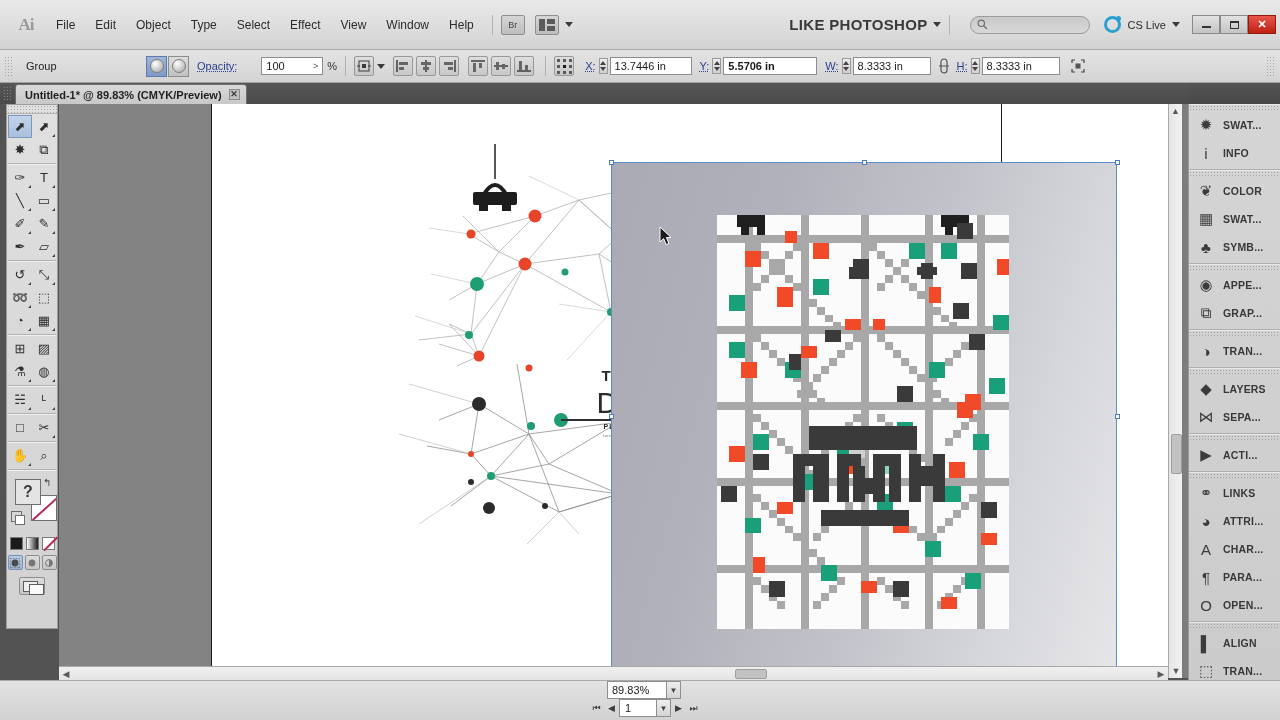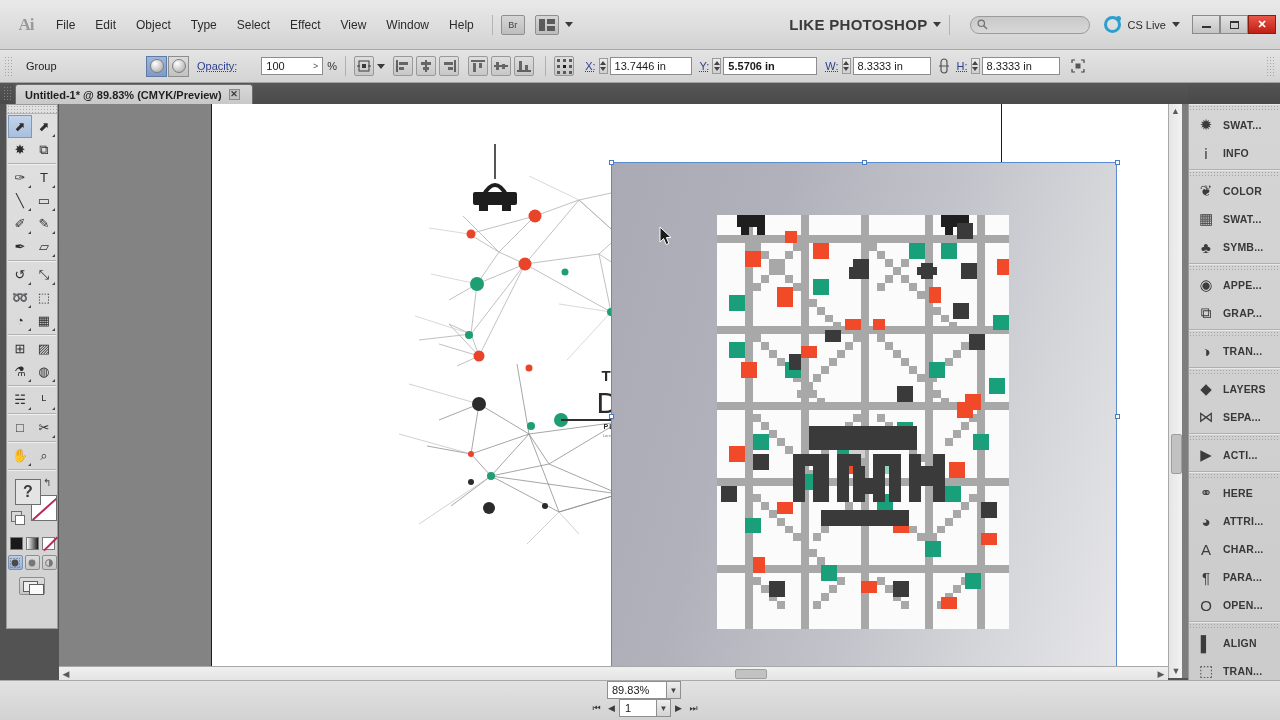--- a/index.html
+++ b/index.html
@@ -124,21 +124,21 @@
     background: linear-gradient(#565656,#4a4a4a);
     display:flex; align-items:flex-end;
   }
   .tab-grip { width:8px;height:16px;margin-left:3px;margin-bottom:2px;
     background-image: radial-gradient(circle,#808080 1px, transparent 1px);
     background-size:3px 3px;}
   .doc-tab {
     height:20px; background:linear-gradient(#d9d9d9,#c8c8c8);
     border:1px solid #6e6e6e; border-bottom:none;
     border-radius:3px 3px 0 0; margin-left:4px;
-    display:flex;align-items:center;padding:0 12px 0 9px;
+    display:flex;align-items:center;padding:0 6px 0 9px;
     font-size:11px; font-weight:bold; color:#1f1f1f;
   }
   .tab-close {
     width:11px;height:11px;margin-left:7px;
     border:1px solid #8a8a8a; background:#c2c2c2;
     display:flex;align-items:center;justify-content:center;
     font-size:9px;color:#3a3a3a; line-height:1;
   }
 
   
@@ -1080,21 +1080,21 @@
         <div class="dock-grp-head"></div>
         <div class="dock-item">
           <div class="dock-ico" style="font-size: 15px;">▶</div>
           <div class="dock-lbl">ACTI...</div>
         </div>
       </div>
       <div class="dock-grp">
         <div class="dock-grp-head"></div>
         <div class="dock-item">
           <div class="dock-ico" style="font-size: 15px;">⚭</div>
-          <div class="dock-lbl">HERE</div>
+          <div class="dock-lbl">LINKS</div>
         </div>
         <div class="dock-item">
           <div class="dock-ico" style="font-size: 15px;">◕</div>
           <div class="dock-lbl">ATTRI...</div>
         </div>
         <div class="dock-item">
           <div class="dock-ico" style="font-size: 15px;">A</div>
           <div class="dock-lbl">CHAR...</div>
         </div>
         <div class="dock-item">

